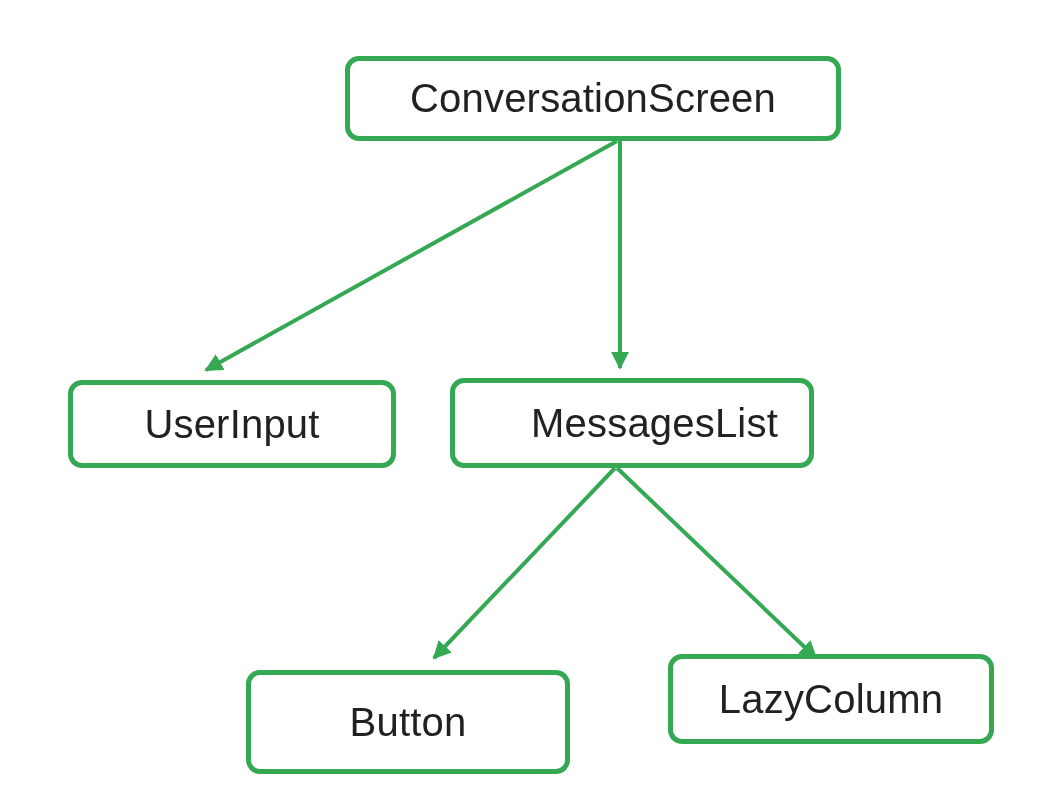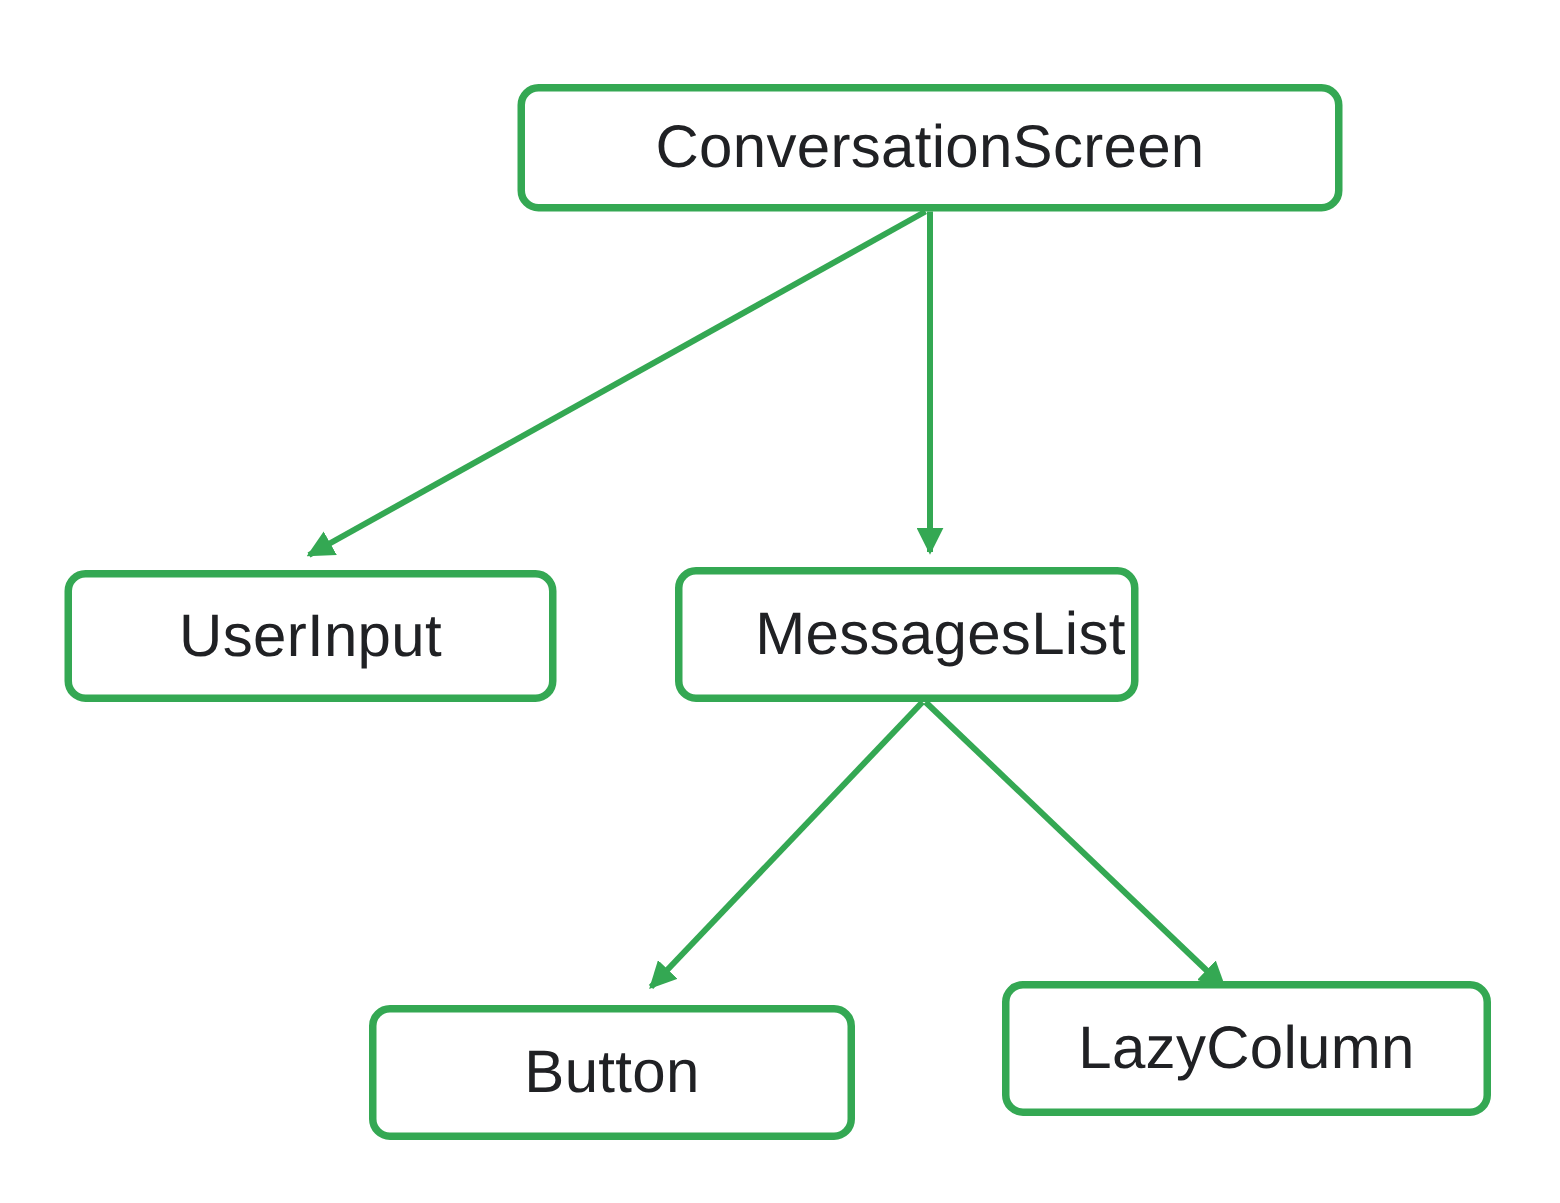--- a/index.html
+++ b/index.html
@@ -46,24 +46,24 @@
     background: #ffffff;
     border: 5px solid var(--green);
     border-radius: 14px;
     color: var(--text);
     font-size: 40px;
     font-weight: 400;
     letter-spacing: 0.2px;
     white-space: nowrap;
   }
 
-  .node-conversation-screen { left: 345px; top: 56px;  width: 550px; height: 85px; }
-  .node-user-input          { left: 43px;  top: 380px; width: 328px; height: 88px; }
-  .node-messages-list       { left: 450px; top: 378px; width: 309px; height: 90px; padding-left: 45px; }
-  .node-button              { left: 246px; top: 670px; width: 324px; height: 90px; }
+  .node-conversation-screen { left: 345px; top: 56px;  width: 496px; height: 85px; }
+  .node-user-input          { left: 68px;  top: 380px; width: 328px; height: 88px; }
+  .node-messages-list       { left: 450px; top: 378px; width: 364px; height: 90px; padding-left: 45px; }
+  .node-button              { left: 246px; top: 670px; width: 324px; height: 104px; }
   .node-lazy-column         { left: 668px; top: 654px; width: 326px; height: 90px; }
 </style>
 </head>
 <body>
 
 <div class="canvas" style="--green: #34A853; --text: #202124;">
 
   <svg class="edges" viewBox="0 0 1040 802" xmlns="http://www.w3.org/2000/svg" aria-hidden="true">
     <defs>
       <marker id="arrowhead" viewBox="0 0 10 10" refX="9" refY="5" markerWidth="4.5" markerHeight="4.5" orient="auto">

